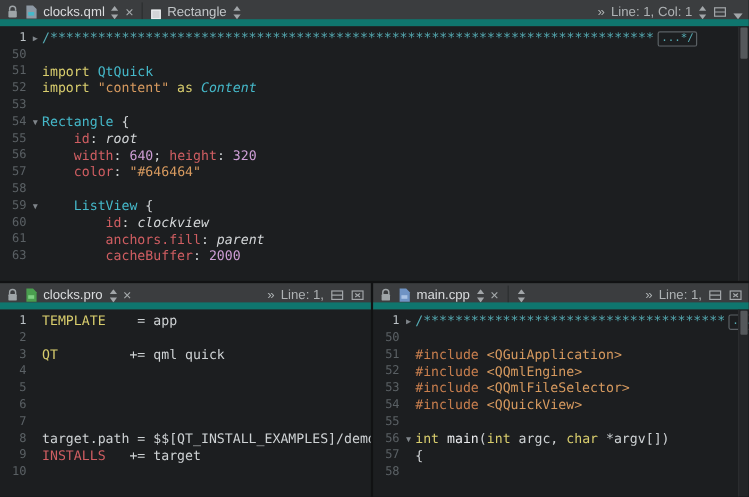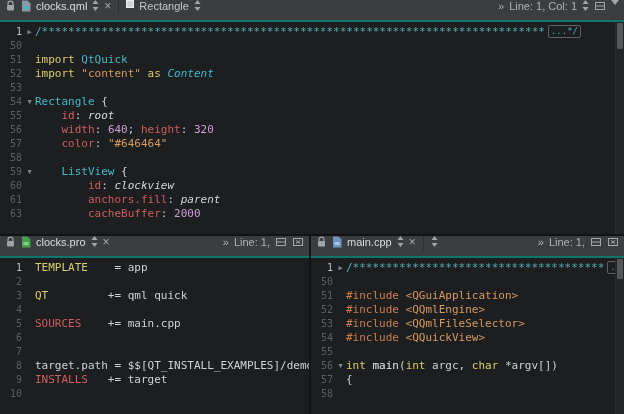--- a/index.html
+++ b/index.html
@@ -4,21 +4,21 @@
 <style>
   *{box-sizing:border-box}
   html,body{margin:0;padding:0}
   body{width:624px;height:414px;background:#121314;font-family:"Liberation Sans",sans-serif;overflow:hidden}
   .window{display:flex;flex-direction:column;width:624px;height:414px}
   .pane{display:flex;flex-direction:column;background:#1c1e20;min-width:0;min-height:0}
   .pane-top{height:236px;border-bottom:2px solid #111213}
   .bottom-row{flex:1;display:flex;min-height:0}
   .pane-bl{width:311px;border-right:2px solid #111213}
   .pane-br{flex:1}
-  .toolbar{height:22px;flex:none;background:#3b3d3f;display:flex;align-items:flex-start;padding:0 5px;gap:5px;font-size:11px;color:#c2c6c8;border-bottom:2px solid #0f766e;overflow:hidden;white-space:nowrap}
+  .toolbar{height:22px;flex:none;background:#3b3d3f;display:flex;align-items:flex-end;padding:0 5px;gap:5px;font-size:11px;color:#c2c6c8;border-bottom:6px solid #0f766e;overflow:hidden;white-space:nowrap}
   .tb-label{white-space:nowrap}
   .tb-label.doc{color:#dadcde}
   .tb-label.dim{color:#aeb2b4}
   .tb-close{color:#a6aaac;font-size:12px;line-height:12px}
   .tb-sep{width:1px;height:14px;background:#2c2e30;margin:0 2px;flex:none}
   .tb-spacer{flex:1}
   .tb-icon{display:inline-flex;align-items:center;justify-content:center;flex:none}
   .sym-sq{display:inline-block;width:8px;height:8px;background:#d2d5d7;border:1px solid #eceeef}
   .editor{flex:1;min-height:0;position:relative;overflow:hidden;font-family:"DejaVu Sans Mono",monospace;font-size:11px;background:#1c1e20;padding-top:3px}
   .line{display:flex;height:14px;line-height:14px;white-space:pre}
@@ -164,21 +164,21 @@
               <path d="M4 4.5l4 3M8 4.5l-4 3" stroke="#a2a6a9"></path>
             </svg>
         </span>
       </div>
       <div class="editor">
         <div>
             <div class="line cur"><span class="ln">1</span><span class="fold"></span><span class="lt"><span class="c-kw">TEMPLATE</span><span class="c-txt">    = app</span></span></div>
             <div class="line"><span class="ln">2</span><span class="fold"></span><span class="lt"></span></div>
             <div class="line"><span class="ln">3</span><span class="fold"></span><span class="lt"><span class="c-kw">QT</span><span class="c-txt">         += qml quick</span></span></div>
             <div class="line"><span class="ln">4</span><span class="fold"></span><span class="lt"></span></div>
-            <div class="line"><span class="ln">5</span><span class="fold"></span><span class="lt"><span class="c-prop">SOURCES</span><span class="c-txt">    += main.cpp</span></span></div>
+            <div class="line"><span class="ln">5</span><span class="fold"></span></div>
             <div class="line"><span class="ln">6</span><span class="fold"></span></div>
             <div class="line"><span class="ln">7</span><span class="fold"></span><span class="lt"></span></div>
             <div class="line"><span class="ln">8</span><span class="fold"></span><span class="lt"><span class="c-txt">target.path = $$[QT_INSTALL_EXAMPLES]/demo</span></span></div>
             <div class="line"><span class="ln">9</span><span class="fold"></span><span class="lt"><span class="c-prop">INSTALLS</span><span class="c-txt">   += target</span></span></div>
             <div class="line"><span class="ln">10</span><span class="fold"></span><span class="lt"></span></div>
           </div>
       </div>
     </div>
 
     <div class="pane pane-br">

